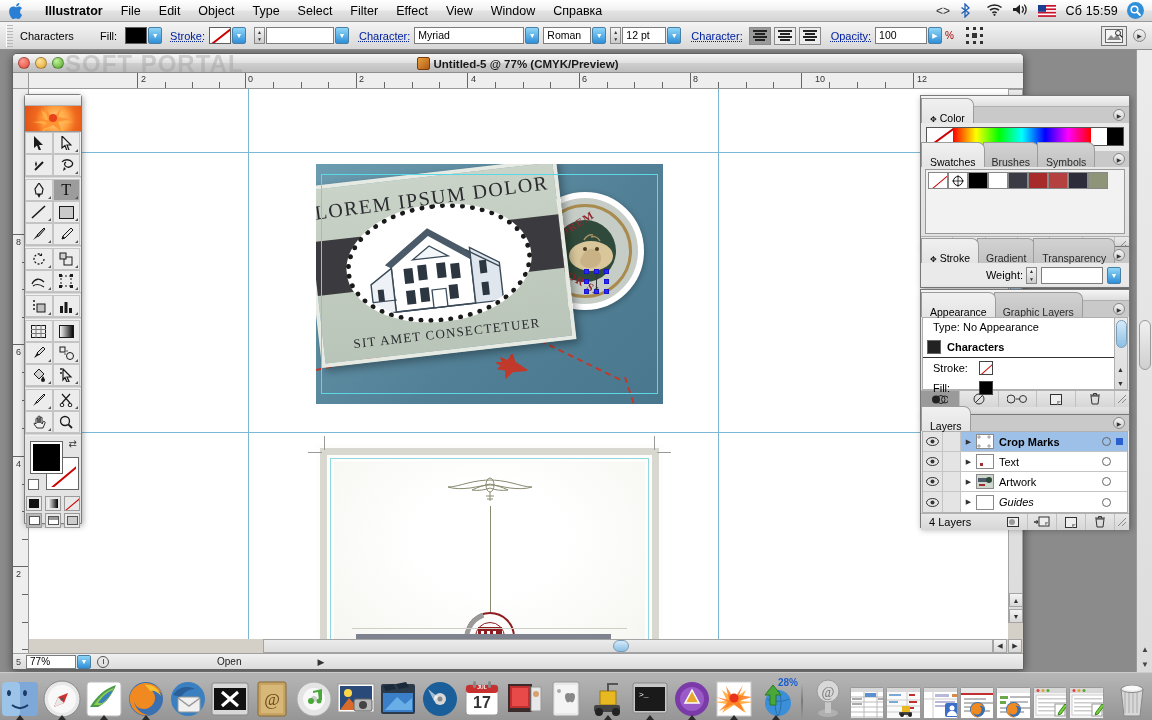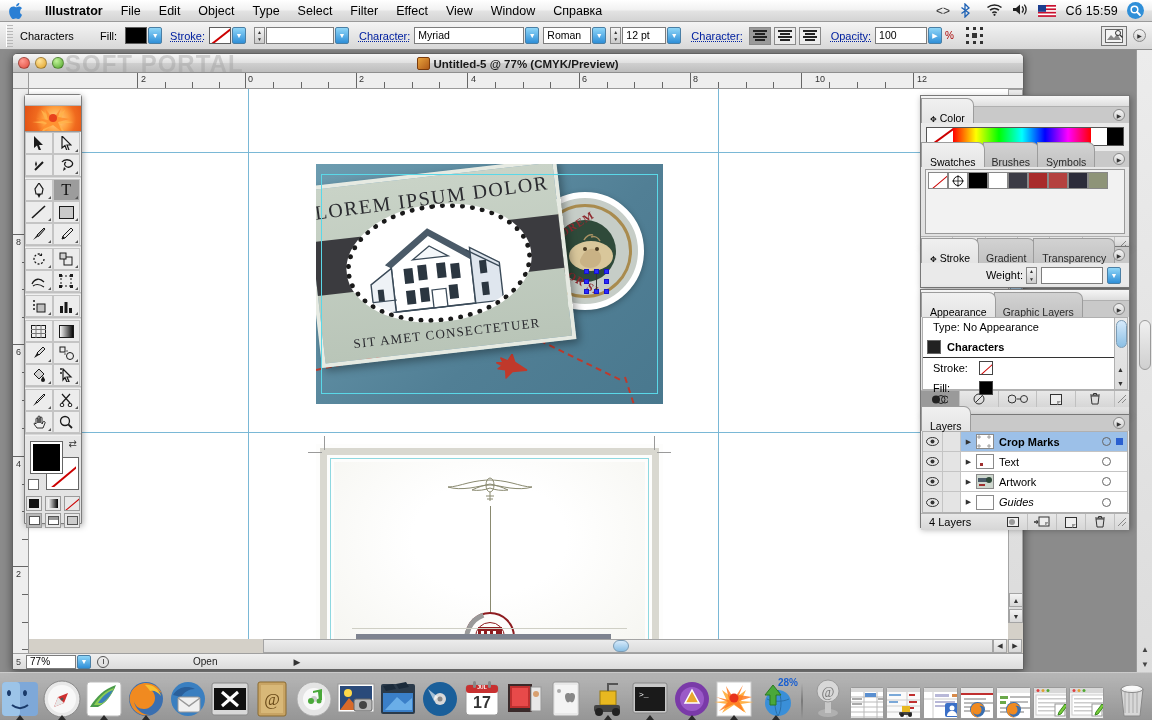--- a/index.html
+++ b/index.html
@@ -183,21 +183,21 @@
   .tabrow{display:flex;height:16px;align-items:flex-end;position:relative;background:#c9c9c9;}
   .ptab{height:15px;padding:12px 8px;font-size:10.5px;line-height:15px;
     background:linear-gradient(to bottom,#d2d2d2,#c2c2c2);border:1px solid #9c9c9c;border-bottom:none;
     border-radius:0 7px 0 0;margin-right:-2px;color:#2a2a2a;}
   .ptab.active{background:linear-gradient(to bottom,#f0f0f0,#e4e4e4);font-weight:normal;color:#000;z-index:2;}
   .pal-menu{position:absolute;right:4px;top:2px;width:12px;height:12px;border-radius:50%;
     background:linear-gradient(to bottom,#f2f2f2,#d0d0d0);border:1px solid #8a8a8a;
     display:flex;align-items:center;justify-content:center;font-size:6px;color:#333;}
   .pal-body{background:#eaeaea;padding:4px;}
   .swatch-chip{width:20px;height:17px;border:1px solid #888;}
-  .pal-footer{height:17px;background:linear-gradient(to bottom,#e8e8e8,#d6d6d6);border-top:1px solid #b0b0b0;display:flex;justify-content:flex-end;}
+  .pal-footer{height:17px;background:linear-gradient(to bottom,#e8e8e8,#d6d6d6);border-top:1px solid #b0b0b0;display:flex;}
   .pf-btn{flex:1;display:flex;align-items:center;justify-content:center;border-right:1px solid #c0c0c0;}
 
   
   .layer-row{height:20px;display:flex;align-items:center;border-bottom:1px solid #c4c4c4;font-size:11px;background:#fff;}
   .layer-row.sel{background:#9cc0e8;}
   .lcell-eye{width:20px;display:flex;align-items:center;justify-content:center;border-right:1px solid #c4c4c4;height:100%;background:#e4e4e4;}
   .lcell-lock{width:18px;border-right:1px solid #c4c4c4;height:100%;background:#e4e4e4;}
   .lcell-tri{width:15px;display:flex;align-items:center;justify-content:center;}
   .lcell-thumb{width:18px;height:15px;border:1px solid #8a8a8a;background:#fff;margin-right:5px;}
   .lname{flex:1;}
@@ -595,21 +595,21 @@
   <div class="scroll-arrow" style="right:16px;bottom:16px;">◀</div>
   <div class="scroll-arrow" style="right:1px;bottom:16px;">▶</div>
 
   <div id="doc-status">
     <div style="font-size:9px;color:#444;margin-left:3px;">5</div>
     <div id="zoom-field">77%</div>
     <div class="blue-arrow" style="height:14px;">▼</div>
     <div style="margin-left:6px;width:12px;height:12px;border:1px solid #555;border-radius:50%;position:relative;">
       <div style="position:absolute;left:5px;top:2px;width:1px;height:5px;background:#555;"></div>
     </div>
-    <div style="margin-left:84px;color:#222;">Open</div>
+    <div style="margin-left:108px;color:#222;">Open</div>
     <div style="margin-left:76px;font-size:9px;color:#333;">▶</div>
   </div>
 </div>
 
 <div id="toolbox">
   <div id="tb-header"></div>
   <div id="tb-logo">
     <svg width="56" height="26" viewBox="0 0 56 26" style="position:absolute;left:0;top:0;">
       <g>
         <path d="M28 13l-12-9 5 11-14 1 14 2-5 9 12-8 12 8-5-9 14-2-14-1 5-11z" fill="#ffb24a" opacity=".9"></path>

